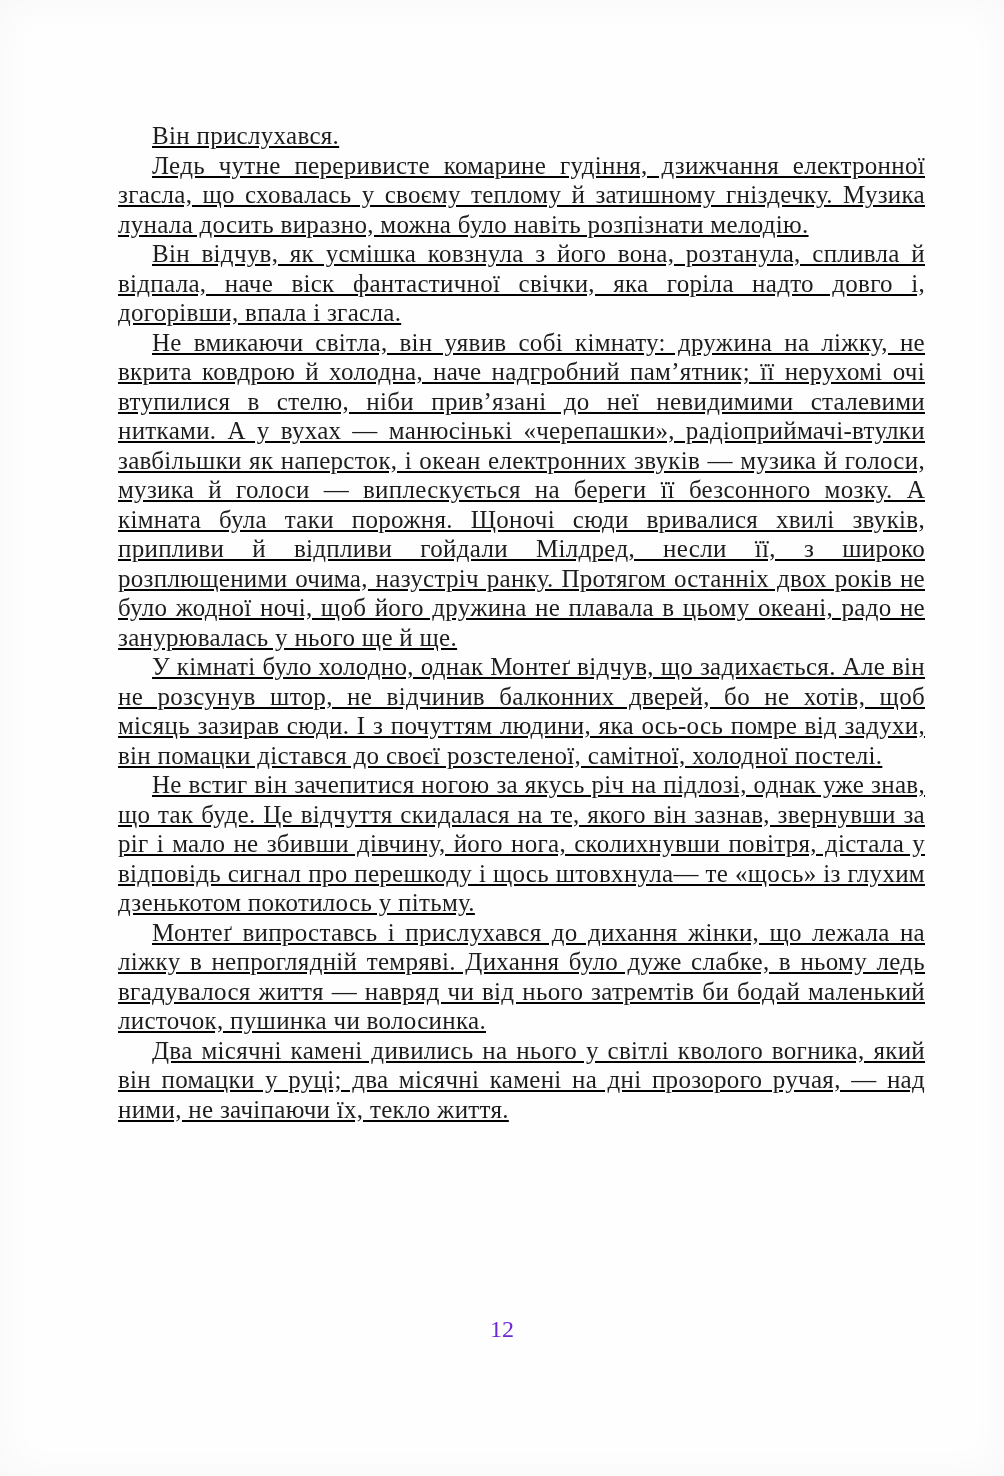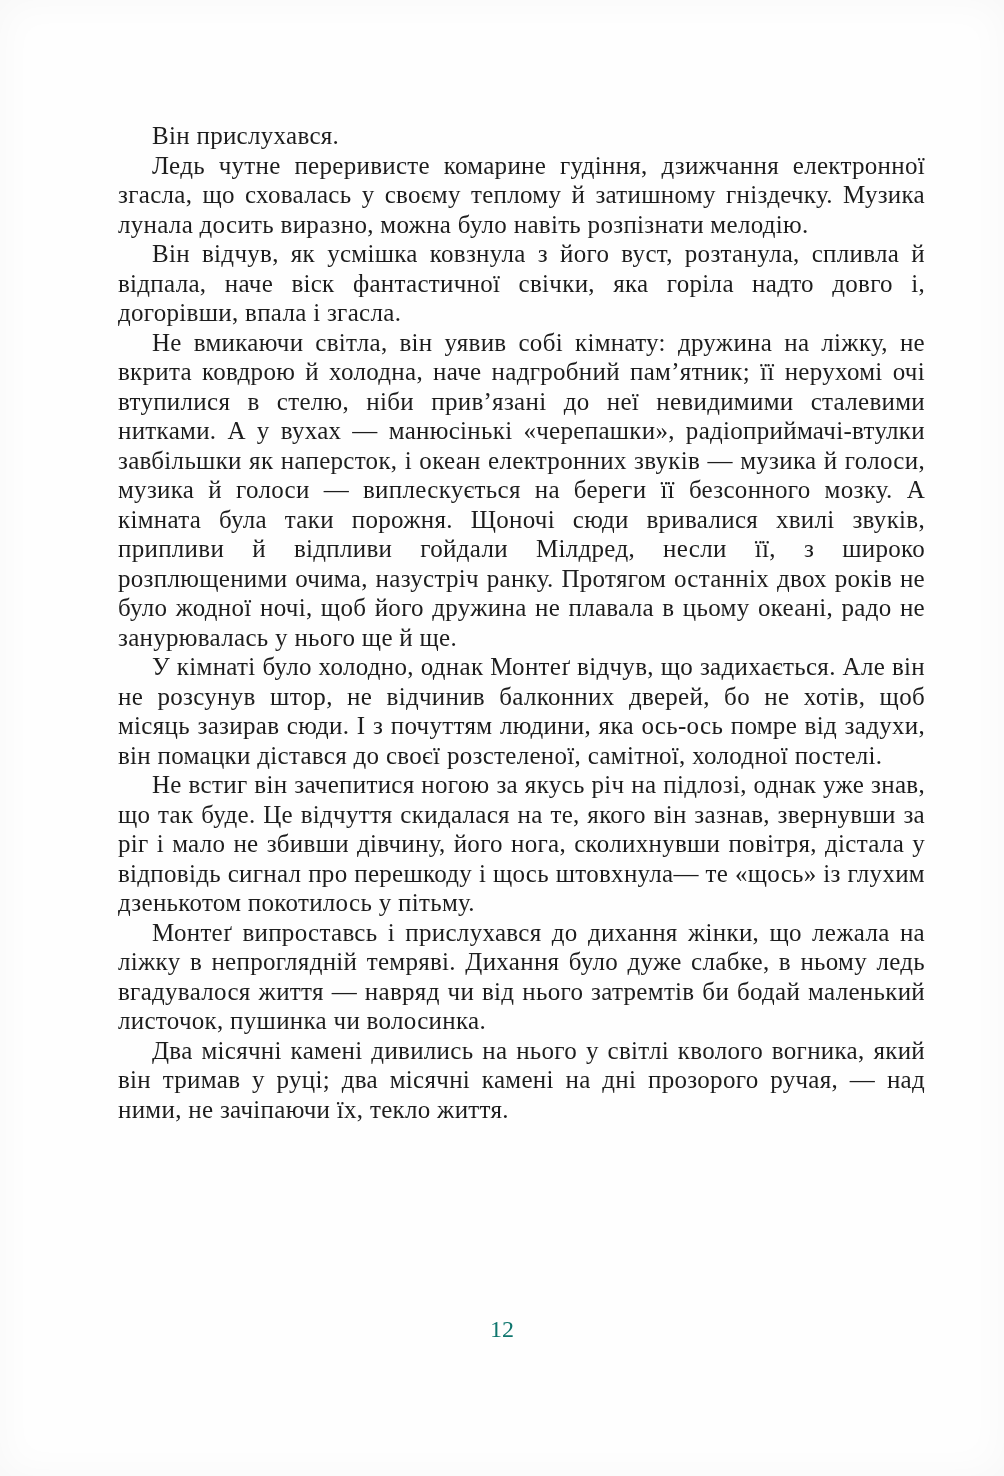--- a/index.html
+++ b/index.html
@@ -14,50 +14,51 @@
     margin: 0 auto;
     background: #fefefe;
     overflow: hidden;
     box-shadow: inset 0 0 40px rgba(0,0,0,0.03);
   }
   .text-block {
     position: absolute;
     left: 118px;
     top: 121px;
     width: 807px;
+    text-decoration: underline;
   }
   .para {
     margin: 0;
     font-family: "Liberation Serif", "DejaVu Serif", serif;
     font-size: 25px;
     line-height: 29.5px;
     letter-spacing: 0.3px;
     color: #1d1d1d;
     text-align: justify;
     text-indent: 34px;
   }
   .page-number {
     position: absolute;
     left: 0;
     top: 1316px;
     width: 100%;
     text-align: center;
     font-family: "Liberation Serif", "DejaVu Serif", serif;
     font-size: 24px;
-    color: #0f766e;
+    color: #6d28d9;
   }
 </style>
 </head>
 <body>
 
 <div class="page">
   <div class="text-block">
     <p class="para">Він прислухався.</p>
     <p class="para">Ледь чутне переривисте комарине гудіння, дзижчання електронної згасла, що сховалась у своєму теплому й затишному гніздечку. Музика лунала досить виразно, можна було навіть розпізнати мелодію.</p>
-    <p class="para">Він відчув, як усмішка ковзнула з його вуст, розтанула, спливла й відпала, наче віск фантастичної свічки, яка горіла надто довго і, догорівши, впала і згасла.</p>
+    <p class="para">Він відчув, як усмішка ковзнула з його вона, розтанула, спливла й відпала, наче віск фантастичної свічки, яка горіла надто довго і, догорівши, впала і згасла.</p>
     <p class="para">Не вмикаючи світла, він уявив собі кімнату: дружина на ліжку, не вкрита ковдрою й холодна, наче надгробний пам’ятник; її нерухомі очі втупилися в стелю, ніби прив’язані до неї невидимими сталевими нитками. А у вухах — манюсінькі «черепашки», радіоприймачі-втулки завбільшки як наперсток, і океан електронних звуків — музика й голоси, музика й голоси — виплескується на береги її безсонного мозку. А кімната була таки порожня. Щоночі сюди вривалися хвилі звуків, припливи й відпливи гойдали Мілдред, несли її, з широко розплющеними очима, назустріч ранку. Протягом останніх двох років не було жодної ночі, щоб його дружина не плавала в цьому океані, радо не занурювалась у нього ще й ще.</p>
     <p class="para">У кімнаті було холодно, однак Монтеґ відчув, що задихається. Але він не розсунув штор, не відчинив балконних дверей, бо не хотів, щоб місяць зазирав сюди. І з почуттям людини, яка ось-ось помре від задухи, він помацки дістався до своєї розстеленої, самітної, холодної постелі.</p>
     <p class="para">Не встиг він зачепитися ногою за якусь річ на підлозі, однак уже знав, що так буде. Це відчуття скидалася на те, якого він зазнав, звернувши за ріг і мало не збивши дівчину, його нога, сколихнувши повітря, дістала у відповідь сигнал про перешкоду і щось штовхнула— те «щось» із глухим дзенькотом покотилось у пітьму.</p>
     <p class="para">Монтеґ випроставсь і прислухався до дихання жінки, що лежала на ліжку в непроглядній темряві. Дихання було дуже слабке, в ньому ледь вгадувалося життя — навряд чи від нього затремтів би бодай маленький листочок, пушинка чи волосинка.</p>
-    <p class="para">Два місячні камені дивились на нього у світлі кволого вогника, який він тримав у руці; два місячні камені на дні прозорого ручая, — над ними, не зачіпаючи їх, текло життя.</p>
+    <p class="para">Два місячні камені дивились на нього у світлі кволого вогника, який він помацки у руці; два місячні камені на дні прозорого ручая, — над ними, не зачіпаючи їх, текло життя.</p>
   </div>
   <div class="page-number">12</div>
 </div>
 
 </body></html>

